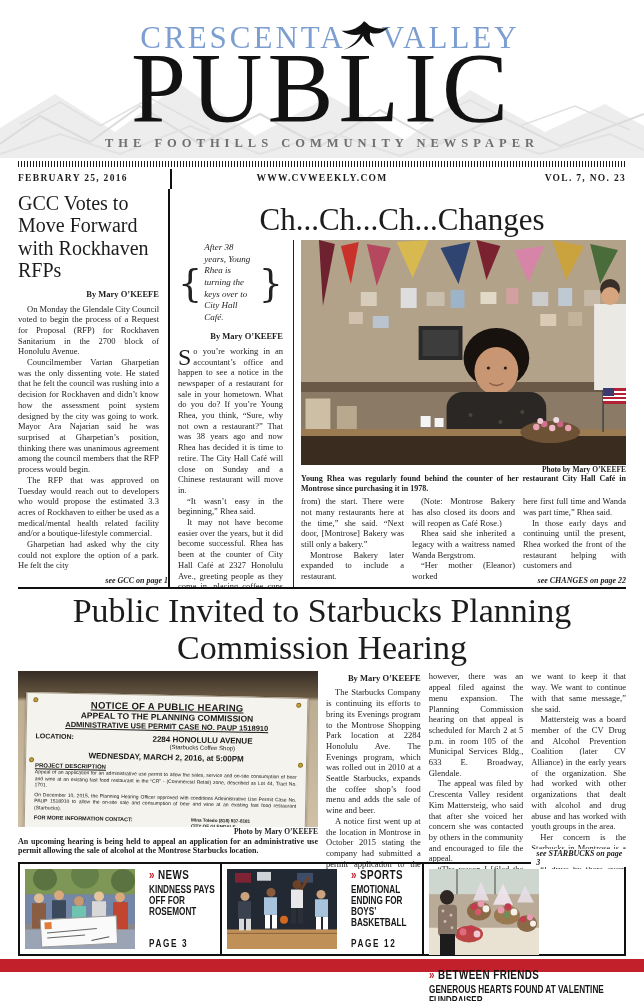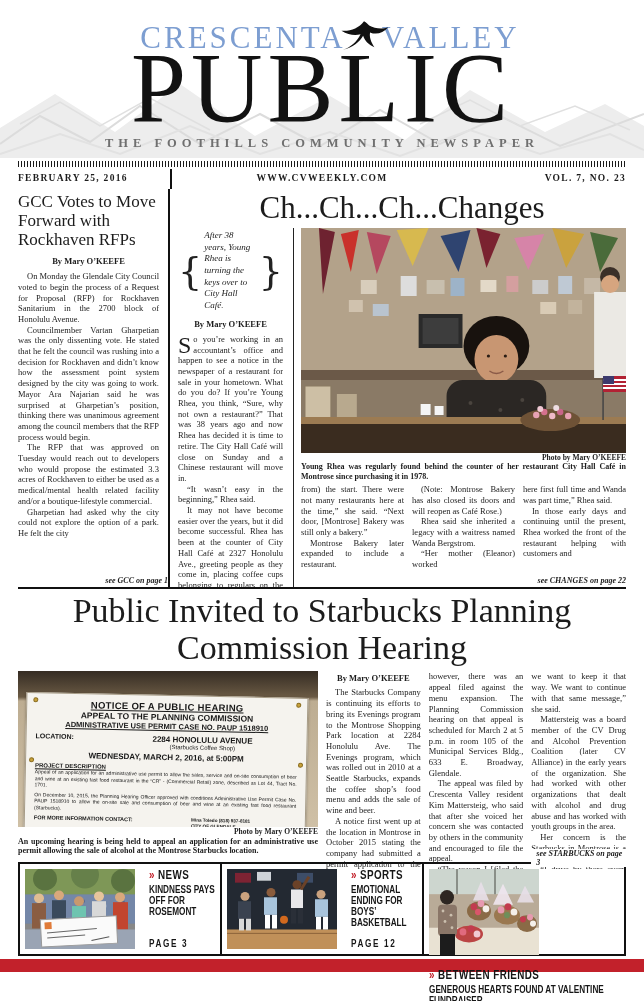--- a/index.html
+++ b/index.html
@@ -23,27 +23,27 @@
   
   .barcode{margin:3px 18px 0;height:6px;background:repeating-linear-gradient(90deg,#1a1a1a 0 1px,transparent 1px 3px);}
   .dateline{margin:0 18px;height:22px;position:relative;font-weight:bold;font-size:9.5px;letter-spacing:1.3px;}
   .dl-date{position:absolute;left:0;top:6px;}
   .dl-web{position:absolute;left:0;right:0;top:6px;text-align:center;}
   .dl-vol{position:absolute;right:0;top:6px;}
   .dl-divider{position:absolute;left:152px;top:2px;width:2px;height:20px;background:#111;}
   
   .top-section{margin:0 18px;height:400px;display:flex;border-bottom:2px solid #111;}
   .gcc-col{width:152px;border-right:2px solid #111;padding-right:9px;position:relative;overflow:hidden;flex-shrink:0;}
-  .gcc-headline{font-size:17px;line-height:1.12;padding-top:3px;}
-  .byline{font-weight:bold;font-size:8.5px;text-align:center;margin:7px 0 5px;}
+  .gcc-headline{font-size:20px;line-height:1.12;padding-top:3px;}
+  .byline{font-weight:bold;font-size:8.5px;text-align:right;margin:7px 0 5px;}
   .body p{font-size:8.5px;line-height:1.26;text-align:justify;text-indent:9px;margin:0;}
   .no-indent{text-indent:0 !important;}
   .see-line{position:absolute;bottom:2px;right:0;font-style:italic;font-weight:bold;font-size:8px;background:#fff;padding-left:5px;}
   .changes-area{flex:1;padding-left:8px;display:flex;flex-direction:column;position:relative;}
-  .changes-headline{text-align:center;font-size:31px;line-height:1;padding:3px 0 5px;}
+  .changes-headline{text-align:center;font-size:31px;line-height:1;padding:3px 0 5px;margin-top:12px;}
   .changes-row{display:flex;flex:1;min-height:0;}
   .ch-col1{width:116px;border-right:1.5px solid #222;padding-right:10px;position:relative;overflow:hidden;flex-shrink:0;}
   .pullquote{display:flex;align-items:center;margin:2px 0 2px;}
   .brace{font-size:38px;color:#222;line-height:1;font-family:"DejaVu Serif",serif;font-weight:normal;}
   .brace-l::before{content:"{";}
   .brace-r::before{content:"}";}
   .pq-text{font-style:italic;font-size:9px;line-height:1.3;padding:0 2px;flex:1;}
   .intro::first-letter{float:left;font-size:24px;line-height:.8;padding:2px 2px 0 0;}
   .ch-right{flex:1;padding-left:7px;display:flex;flex-direction:column;position:relative;min-width:0;}
   .cafe-photo{height:225px;position:relative;overflow:hidden;background:#8a7a66;}

